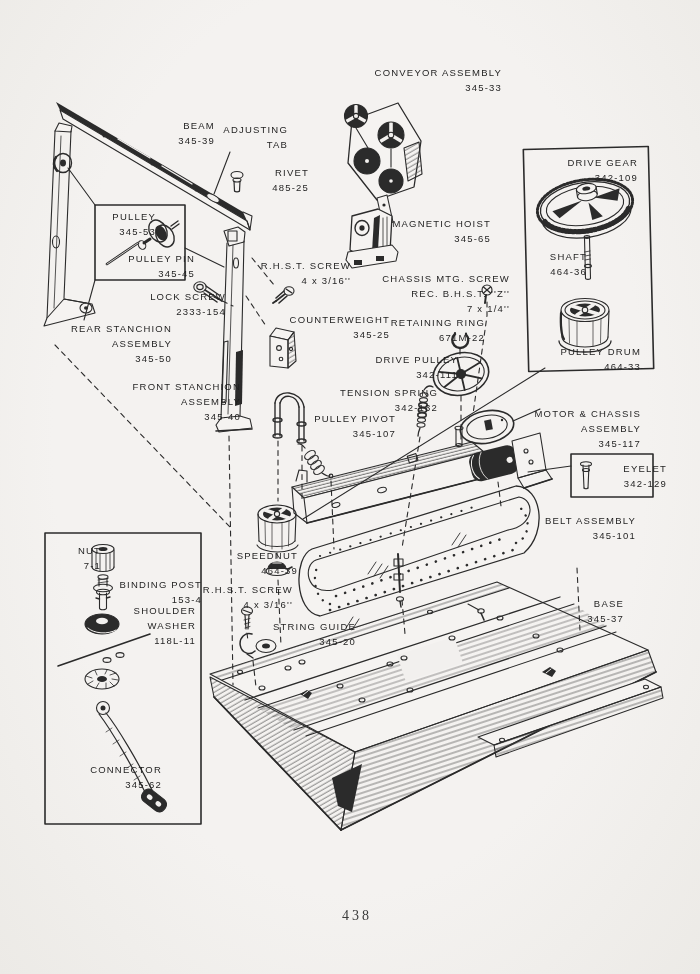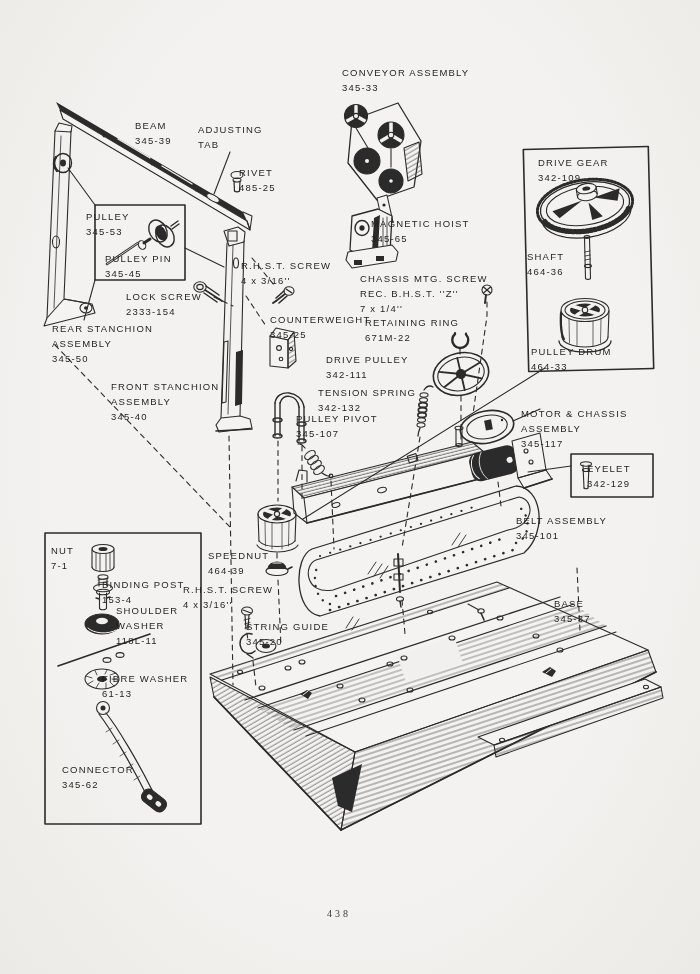--- a/index.html
+++ b/index.html
@@ -5,28 +5,28 @@
   html,body{margin:0;padding:0;background:#d8d6d2;}
   .page{
     position:relative;width:700px;height:974px;margin:0 auto;
     background:#f2f0ee;
     background-image:radial-gradient(ellipse at 50% 45%, #f4f2f0 60%, #eceae6 100%);
     overflow:hidden;
     font-family:"Liberation Sans", sans-serif;
   }
   .art{position:absolute;left:0;top:0;}
   .lbl{
-    position:absolute;text-align:left;color:#1f1f1f;
+    position:absolute;text-align:right;color:#1f1f1f;
     font-size:9.5px;line-height:15px;letter-spacing:1.2px;
     white-space:nowrap;pointer-events:none;
   }
   .lbl span{display:block;}
   .pageno{
-    position:absolute;left:327px;top:908px;width:60px;text-align:left;
-    font-family:"Liberation Serif", serif;font-size:10px;letter-spacing:3px;color:#3a3a3a;
+    position:absolute;left:327px;top:908px;width:60px;text-align:center;
+    font-family:"Liberation Serif", serif;font-size:14px;letter-spacing:3px;color:#3a3a3a;
   }
 </style>
 </head>
 <body>
 
 <div class="page">
 
 <svg class="art" width="700" height="974" viewBox="0 0 700 974">
 <defs>
   <pattern id="hA" patternUnits="userSpaceOnUse" width="5" height="5" patternTransform="rotate(-18)">
@@ -572,21 +572,21 @@
       <span>7 x 1/4''</span>
 </div>
 <div class="lbl" style="left:270px;top:312px;width:120px">
   <span>COUNTERWEIGHT</span>
       <span>345-25</span>
 </div>
 <div class="lbl" style="left:365px;top:315px;width:120px">
   <span>RETAINING RING</span>
       <span>671M-22</span>
 </div>
-<div class="lbl" style="left:326px;top:352px;width:110px">
+<div class="lbl" style="left:348px;top:352px;width:110px">
   <span>DRIVE PULLEY</span>
       <span>342-111</span>
 </div>
 <div class="lbl" style="left:318px;top:385px;width:120px">
   <span>TENSION SPRING</span>
       <span>342-132</span>
 </div>
 <div class="lbl" style="left:296px;top:411px;width:100px">
   <span>PULLEY PIVOT</span>
       <span>345-107</span>
@@ -638,24 +638,20 @@
 </div>
 <div class="lbl" style="left:102px;top:577px;width:100px">
   <span>BINDING POST</span>
       <span>153-4</span>
 </div>
 <div class="lbl" style="left:116px;top:603px;width:80px">
   <span>SHOULDER</span>
       <span>WASHER</span>
       <span>118L-11</span>
 </div>
-<div class="lbl" style="left:102px;top:671px;width:110px">
-  <span>FIBRE WASHER</span>
-      <span>61-13</span>
-</div>
 <div class="lbl" style="left:62px;top:762px;width:100px">
   <span>CONNECTOR</span>
       <span>345-62</span>
 </div>
 
 <div class="pageno">438</div>
 
 </div>
 
 </body></html>

